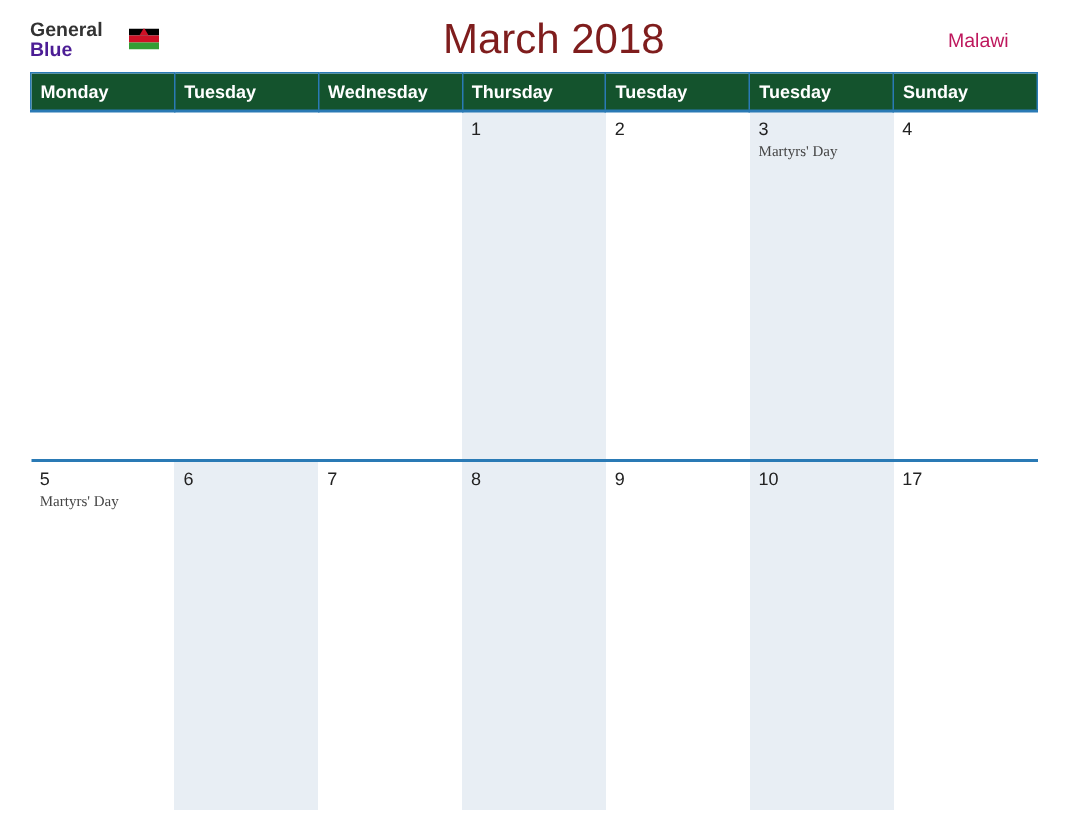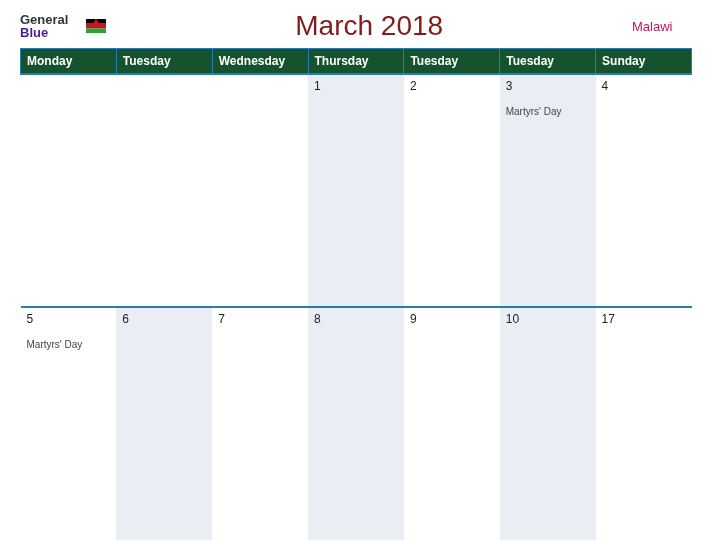--- a/index.html
+++ b/index.html
@@ -104,22 +104,23 @@
 
     .cell-date {
       font-size: 12px;
       color: #222;
       font-weight: normal;
     }
 
     .cell-event {
       font-size: 10px;
       color: #444;
-      margin-top: 12px;
+      margin-top: 2px;
       line-height: 1.3;
+      font-family: Liberation Serif, serif;
     }
 
     .cell-empty {
       background: #fff !important;
     }
 
     
     .calendar tbody tr td:nth-child(odd) {
       background: #fff;
     }

